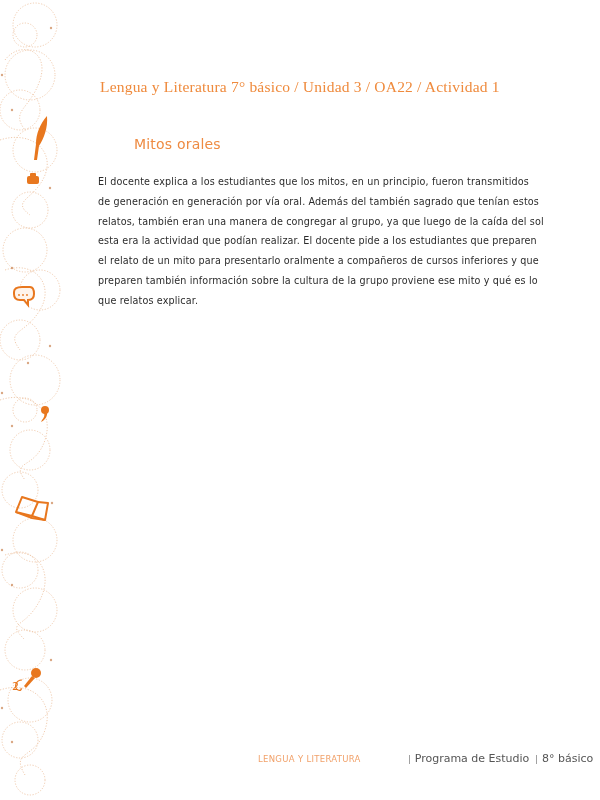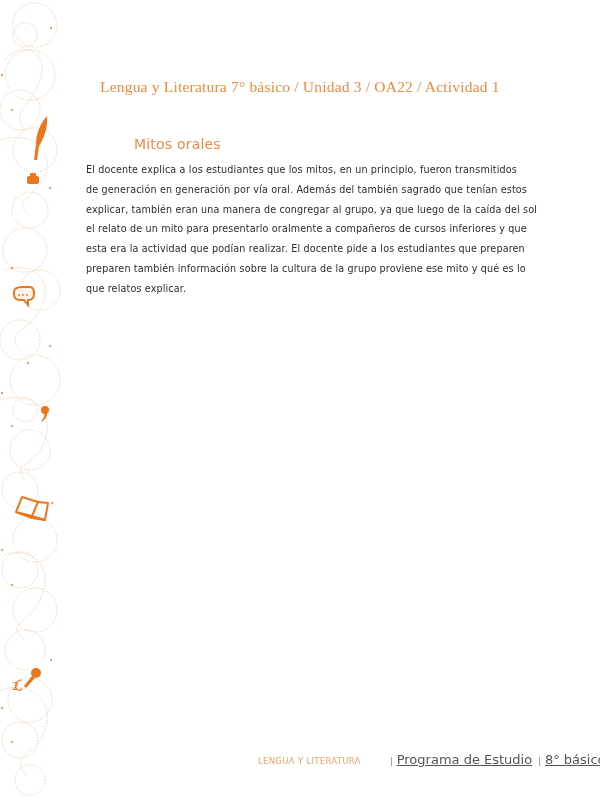--- a/index.html
+++ b/index.html
@@ -46,21 +46,21 @@
       position: absolute;
       left: 86px;
       top: 160px;
       width: 405px;
       font-size: 9.6px;
       line-height: 19.8px;
       color: #2b2b2b;
       font-family: "DejaVu Sans", sans-serif;
       text-align: justify;
       letter-spacing: 0.15px;
-      margin: 0;
+      margin: 12px;
     }
     .body-text .line {
       display: block;
       text-align: justify;
       text-align-last: justify;
       white-space: nowrap;
     }
     .body-text .line.last {
       text-align-last: left;
     }
@@ -70,32 +70,31 @@
       left: 258px;
       display: flex;
       align-items: baseline;
       white-space: nowrap;
       font-family: "DejaVu Sans", sans-serif;
     }
     .footer-subject {
       font-size: 8.5px;
       color: #f1a16a;
       letter-spacing: 0.3px;
-      width: 132px;
+      width: 150px;
     }
     .footer-sep {
       font-size: 8px;
       color: #777777;
       margin: 0 4px 0 0;
     }
     .footer-program, .footer-grade {
-      font-size: 13px;
+      font-size: 11px;
       color: #555555;
       margin-right: 6px;
-      text-decoration: underline;
     }
   </style>
 </head>
 <body>
 
 <svg class="left-border" viewBox="0 0 80 800" xmlns="http://www.w3.org/2000/svg">
   <g fill="none" stroke="#e9b48a" stroke-width="0.8" stroke-dasharray="1.2 1.6" opacity="0.85">
     <circle cx="35" cy="25" r="22"></circle>
     <circle cx="25" cy="35" r="12"></circle>
     <circle cx="30" cy="75" r="25"></circle>
@@ -176,23 +175,23 @@
   <text x="12" y="690" font-size="11" fill="#e8771e" font-family="DejaVu Sans, sans-serif">2</text>
 </svg>
 
 <div class="page-title">Lengua y Literatura 7° básico / Unidad 3 / OA22 / Actividad 1</div>
 
 <div class="section-heading">Mitos orales</div>
 
 <div class="body-text">
   <span class="line">El docente explica a los estudiantes que los mitos, en un principio, fueron transmitidos</span>
   <span class="line">de generación en generación por vía oral. Además del también sagrado que tenían estos</span>
-  <span class="line">explicar, también eran una manera de congregar al grupo, ya que luego de la caída del sol</span>
+  <span class="line">relatos, también eran una manera de congregar al grupo, ya que luego de la caída del sol</span>
+  <span class="line">esta era la actividad que podían realizar. El docente pide a los estudiantes que preparen</span>
   <span class="line">el relato de un mito para presentarlo oralmente a compañeros de cursos inferiores y que</span>
-  <span class="line">esta era la actividad que podían realizar. El docente pide a los estudiantes que preparen</span>
   <span class="line">preparen también información sobre la cultura de la grupo proviene ese mito y qué es lo</span>
   <span class="line last">que relatos explicar.</span>
 </div>
 
 <div class="footer">
   <span class="footer-subject">LENGUA Y LITERATURA</span>
   <span class="footer-sep">|</span>
   <span class="footer-program">Programa de Estudio</span>
   <span class="footer-sep">|</span>
   <span class="footer-grade">8° básico</span>

